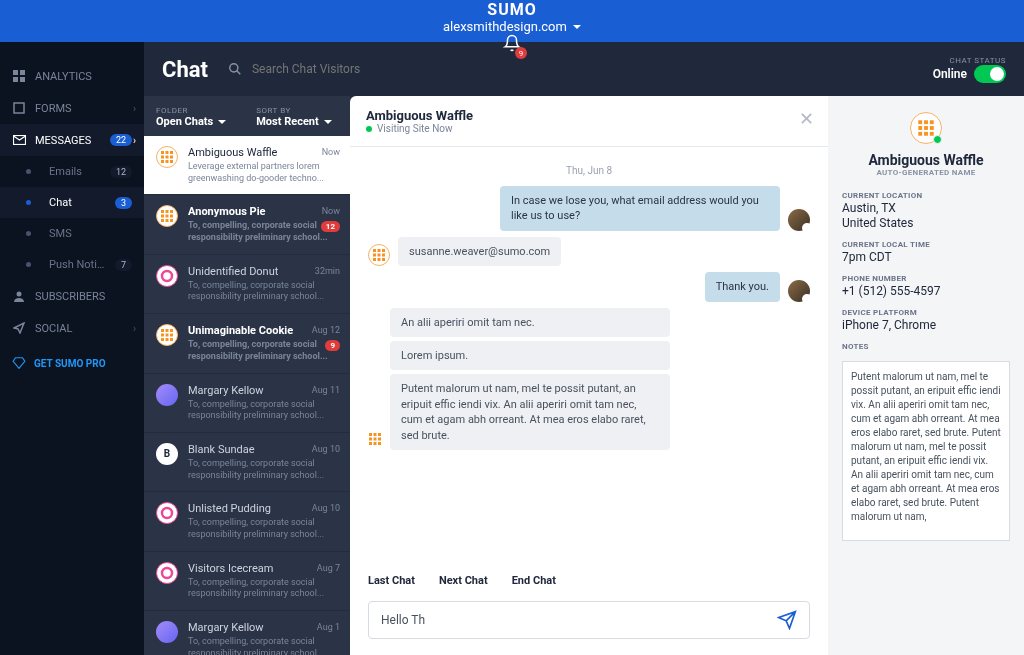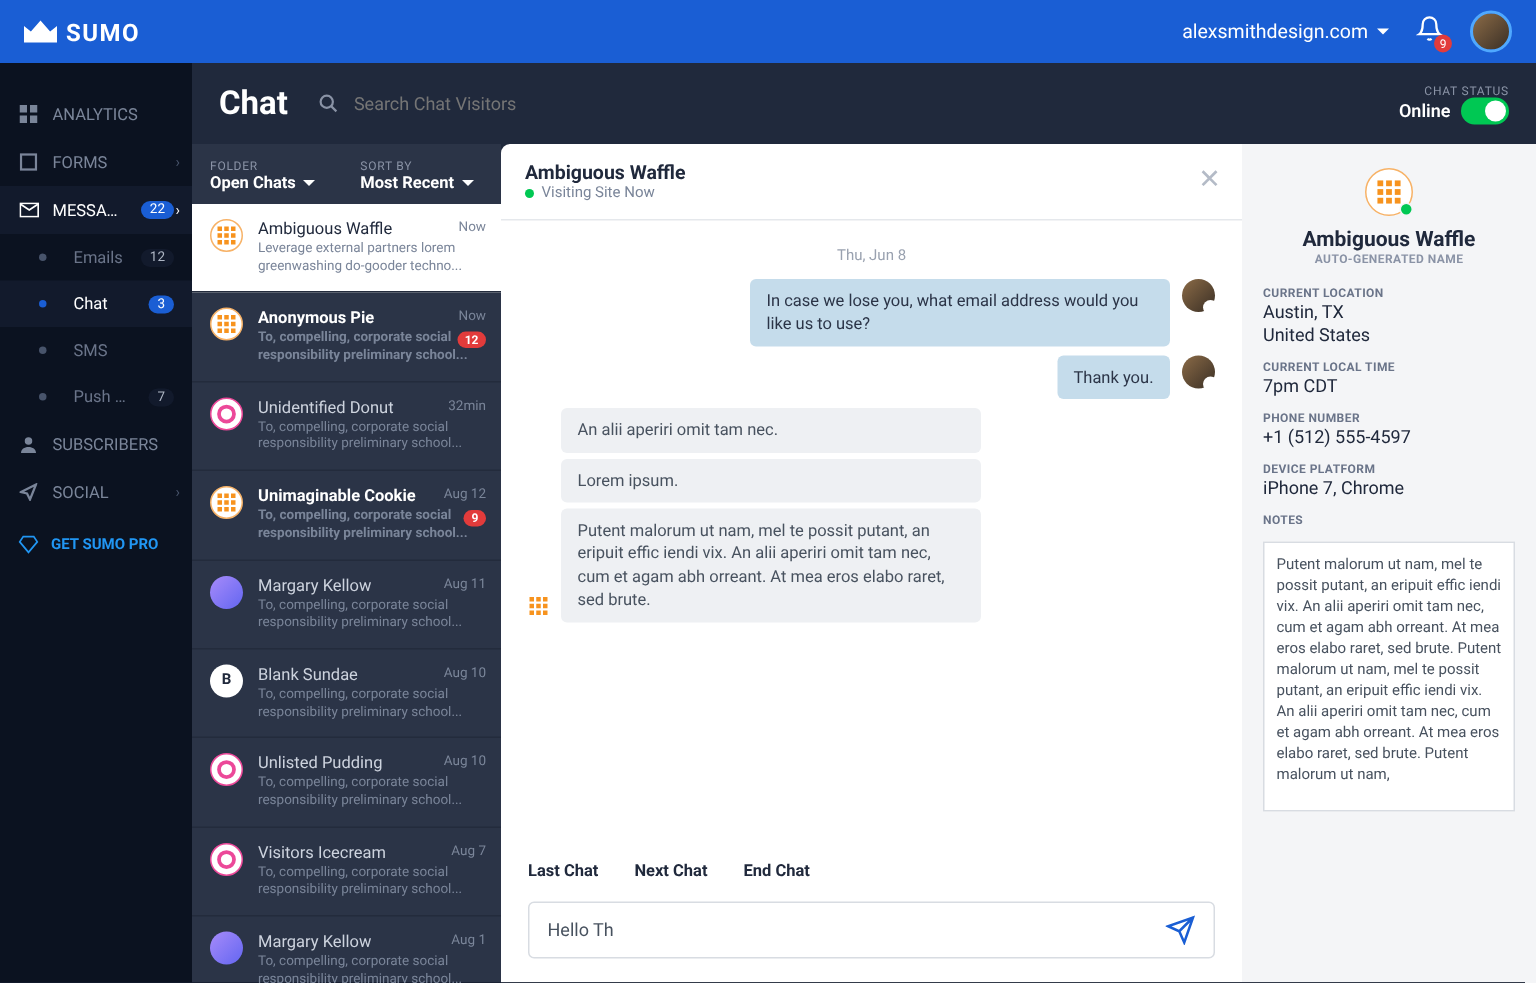--- a/index.html
+++ b/index.html
@@ -1,26 +1,26 @@
 <!DOCTYPE html>
 <html><head>
 <meta charset="utf-8">
 <style>
 * { margin:0; padding:0; box-sizing:border-box; font-family:-apple-system,BlinkMacSystemFont,'Segoe UI',Roboto,sans-serif; }
 body { width:1024px; height:655px; overflow:hidden; background:#0b1220; }
-.topbar { height:42px; background:#1a5ed4; display:flex; align-items:center; padding:0 16px; color:#fff; }
+.topbar { height:42px; background:#1a5ed4; display:flex; align-items:center; padding:0 16px; color:#fff;flex-direction:column; }
 .crown { width:22px; height:16px; margin-right:6px; }
 .logo { font-weight:700; font-size:16px; letter-spacing:1px; }
 .topbar-sp { flex:1; }
 .domain { font-size:13px; display:flex; align-items:center; gap:6px; cursor:pointer; }
 .bell { position:relative; margin:0 18px; cursor:pointer; color:#fff; }
 .bell-badge { position:absolute; right:-6px; bottom:-3px; background:#e23b3b; color:#fff; font-size:8px; width:12px; height:12px; border-radius:50%; display:flex; align-items:center; justify-content:center; }
 .avatar-top { width:28px; height:28px; border-radius:50%; border:2px solid #4fa8ff; background:linear-gradient(135deg,#8b6b47 0%,#3a2f25 100%); cursor:pointer; }
 .shell { display:flex; height:613px; }
-.sidenav { width:128px; background:#0b1220; color:#7a8599; padding-top:18px; font-size:11px; }
+.sidenav { width:144px; background:#0b1220; color:#7a8599; padding-top:18px; font-size:11px; }
 .sidenav .item { display:flex; align-items:center; gap:9px; padding:9px 12px; cursor:pointer; position:relative; }
 .sidenav .item.active { background:#121a2c; color:#fff; }
 .sidenav .icon { width:14px; height:14px; display:flex; align-items:center; justify-content:center; }
 .sidenav .chev { position:absolute; right:8px; color:#48546b; font-size:10px; }
 .sidenav .label { flex:1; white-space:nowrap; overflow:hidden; text-overflow:ellipsis; }
 .sidenav .sub { padding-left:26px; font-size:11px; color:#6a7489; }
 .sidenav .sub.active { color:#fff; }
 .sidenav .sub .dot { width:5px; height:5px; border-radius:50%; background:#48546b; margin-right:9px; }
 .sidenav .sub.active .dot { background:#1a5ed4; }
 .sidenav .pill { background:#121a2c; color:#aeb6c4; font-size:9px; border-radius:8px; padding:1px 6px; margin-left:auto; }
@@ -61,21 +61,21 @@
 .conv.selected .name { color:#20293c; }
 .conv.selected .prev, .conv.selected .time { color:#7a8599; }
 .chat-pane { flex:1; background:#fff; display:flex; flex-direction:column; border-top-left-radius:6px; margin-top:0; }
 .chat-hd { padding:12px 16px; border-bottom:1px solid #e5e8ec; display:flex; align-items:center; position:relative; }
 .chat-hd .ttl { font-size:13px; font-weight:700; color:#20293c; }
 .chat-hd .sub { font-size:10px; color:#7a8599; display:flex; align-items:center; gap:5px; }
 .chat-hd .sub .dot { width:6px; height:6px; border-radius:50%; background:#00c853; }
 .chat-hd .close { position:absolute; right:14px; top:12px; color:#b4bbc7; cursor:pointer; font-size:18px; }
 .msgs { flex:1; overflow-y:auto; padding:14px 18px; }
 .date-sep { text-align:center; font-size:10px; color:#9aa2b0; margin:4px 0 10px; }
-.msg-row { display:flex; gap:8px; margin-bottom:6px; align-items:flex-start; }
+.msg-row { display:flex; gap:8px; margin-bottom:6px; align-items:flex-end; }
 .msg-row.right { justify-content:flex-end; }
 .msg-row .mav { width:22px; height:22px; border-radius:50%; flex-shrink:0; }
 .msg-row .mav.o { background:#fff; border:1px solid #f7b267; display:flex; align-items:center; justify-content:center; }
 .msg-row .mav.u { background:linear-gradient(135deg,#8b6b47,#3a2f25); position:relative; }
 .msg-row .mav.u::after { content:''; position:absolute; bottom:-2px; right:-2px; width:10px; height:10px; background:#fff; border-radius:50%; display:flex; align-items:center; justify-content:center; font-size:7px; }
 .bubble { max-width:280px; padding:7px 11px; border-radius:4px; font-size:11px; line-height:1.4; }
 .bubble.blue { background:#c5dceb; color:#2b3447; }
 .bubble.gray { background:#eef0f3; color:#48525f; }
 .msg-group { display:flex; gap:8px; margin-bottom:6px; align-items:flex-start; }
 .msg-group .stack { display:flex; flex-direction:column; gap:4px; }
@@ -370,20 +370,36 @@
               </div>
           </div>
           <span class="close">✕</span>
         </div>
         <div class="msgs">
           <div class="date-sep">Thu, Jun 8</div>
           <div class="msg-row right">
             <div class="bubble blue">In case we lose you, what email address would you like us to use?</div>
             <div class="mav u"></div>
           </div>
+          <div class="msg-row">
+            <div class="mav o">
+                <svg class="waffle-svg" width="14" height="14" viewBox="0 0 14 14">
+                  <rect x="1" y="1" width="3" height="3"></rect>
+                  <rect x="5.5" y="1" width="3" height="3"></rect>
+                  <rect x="10" y="1" width="3" height="3"></rect>
+                  <rect x="1" y="5.5" width="3" height="3"></rect>
+                  <rect x="5.5" y="5.5" width="3" height="3"></rect>
+                  <rect x="10" y="5.5" width="3" height="3"></rect>
+                  <rect x="1" y="10" width="3" height="3"></rect>
+                  <rect x="5.5" y="10" width="3" height="3"></rect>
+                  <rect x="10" y="10" width="3" height="3"></rect>
+                </svg>
+              </div>
+            <div class="bubble gray">susanne.weaver@sumo.com</div>
+          </div>
           <div class="msg-row right">
             <div class="bubble blue">Thank you.</div>
             <div class="mav u"></div>
           </div>
           <div class="msg-group">
             <div class="mav o" style="align-self:flex-end"><svg class="waffle-svg" width="14" height="14" viewBox="0 0 14 14">
                   <rect x="1" y="1" width="3" height="3"></rect>
                   <rect x="5.5" y="1" width="3" height="3"></rect>
                   <rect x="10" y="1" width="3" height="3"></rect>
                   <rect x="1" y="5.5" width="3" height="3"></rect>

